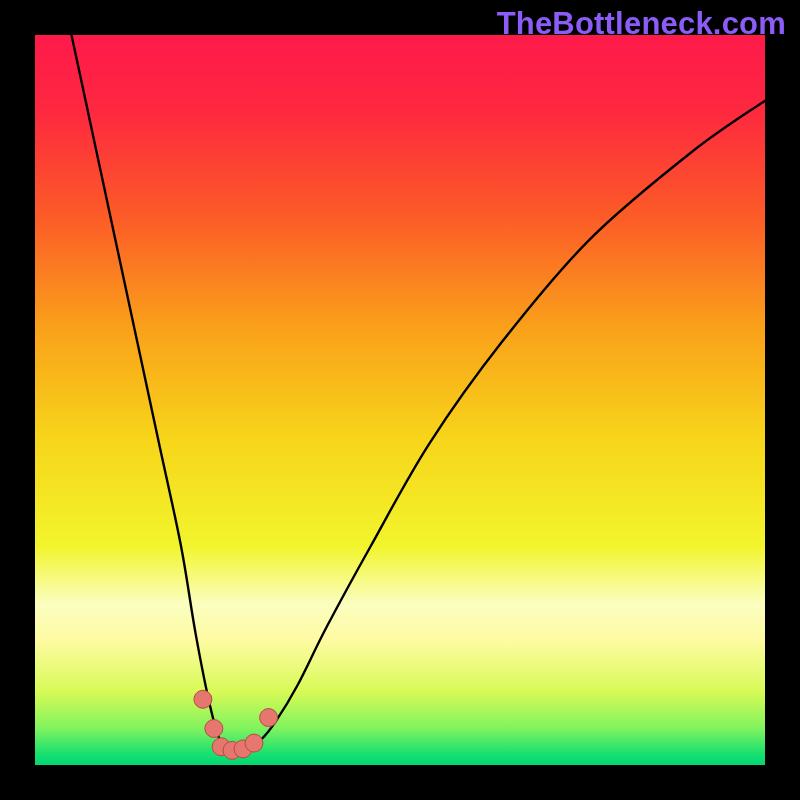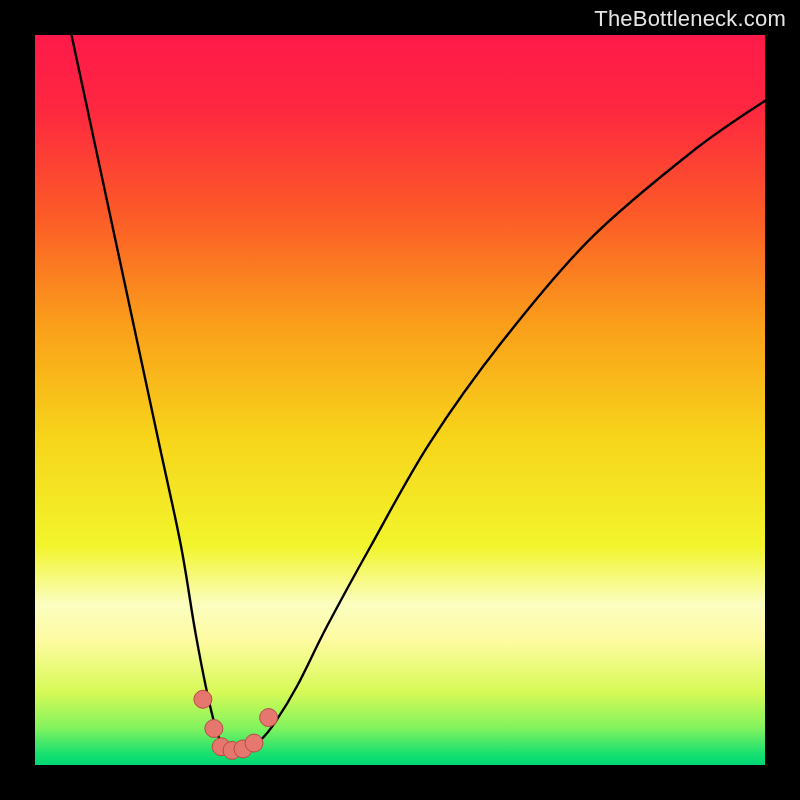--- a/index.html
+++ b/index.html
@@ -26,24 +26,24 @@
     overflow: hidden;
   }
   .gradient-bg {
     position: absolute;
     inset: 0;
   }
   .watermark {
     position: absolute;
     top: 6px;
     right: 14px;
-    color: #e5e5e5;
-    font-size: 22px;
+    color: #8b5cf6;
+    font-size: 31px;
     letter-spacing: 0.2px;
-    font-weight: 400;
+    font-weight: 700;
   }
   svg.curve {
     position: absolute;
     inset: 0;
   }
 </style>
 </head>
 <body>
 
 <div class="stage">

